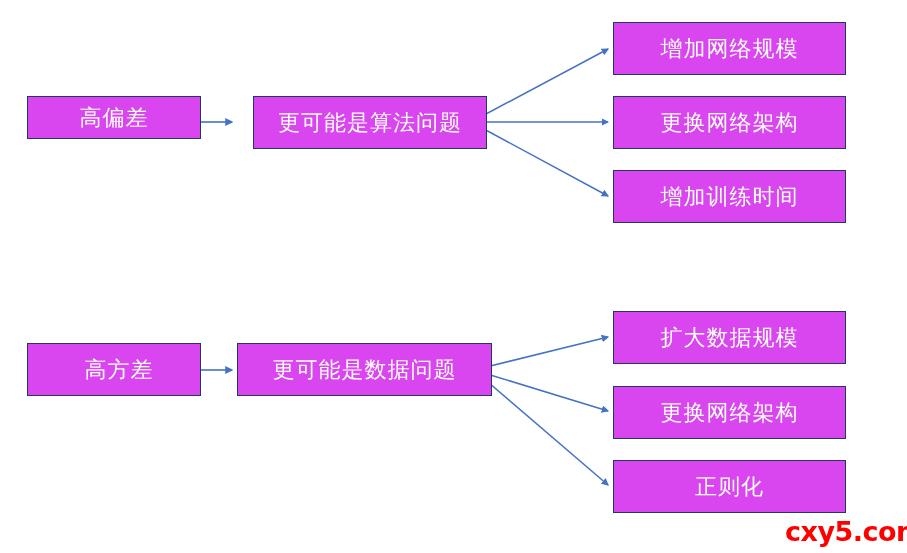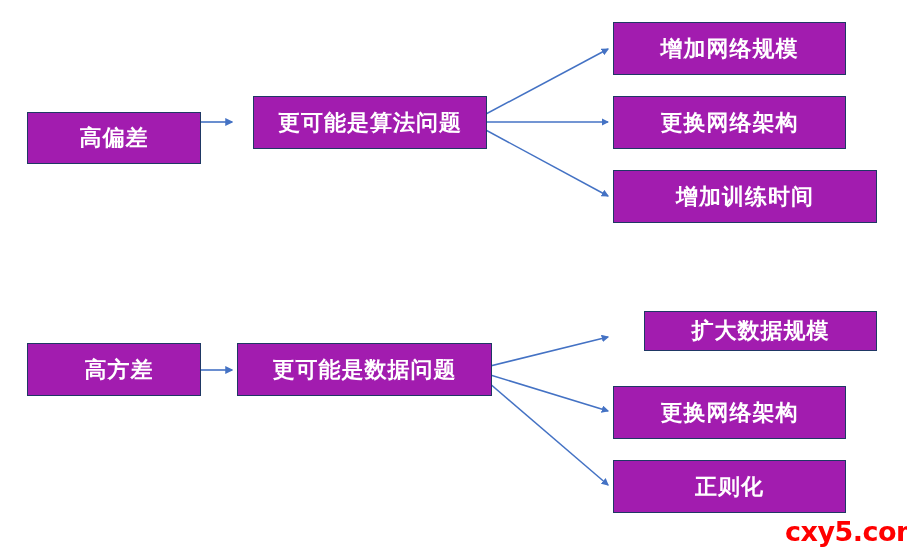--- a/index.html
+++ b/index.html
@@ -25,31 +25,31 @@
     position: absolute;
     left: 0;
     top: 0;
     width: 907px;
     height: 553px;
     pointer-events: none;
   }
   .node {
     position: absolute;
     box-sizing: border-box;
-    background: #a21caf;
+    background: #d946ef;
     border: 1px solid #1F3864;
     color: #FFFFFF;
     display: flex;
     align-items: center;
     justify-content: center;
     font-size: 22px;
     line-height: 1;
     letter-spacing: 1px;
     white-space: nowrap;
-    font-weight: 700;
+    font-weight: 400;
     text-align: right;
   }
   .watermark {
     position: absolute;
     color: #FF0000;
     font-family: "DejaVu Sans", sans-serif;
     font-weight: bold;
     font-size: 27px;
     letter-spacing: -0.5px;
     line-height: 1;
@@ -74,35 +74,35 @@
     <line x1="471" y1="122" x2="608" y2="122" stroke="#4472C4" stroke-width="1.5" marker-end="url(#arrowhead)"></line>
     <line x1="471" y1="122" x2="608" y2="196" stroke="#4472C4" stroke-width="1.5" marker-end="url(#arrowhead)"></line>
 
     <line x1="201" y1="370" x2="232" y2="370" stroke="#4472C4" stroke-width="1.6" marker-end="url(#arrowhead)"></line>
 
     <line x1="474" y1="370" x2="608" y2="337" stroke="#4472C4" stroke-width="1.5" marker-end="url(#arrowhead)"></line>
     <line x1="474" y1="370" x2="608" y2="411" stroke="#4472C4" stroke-width="1.5" marker-end="url(#arrowhead)"></line>
     <line x1="474" y1="370" x2="608" y2="485" stroke="#4472C4" stroke-width="1.5" marker-end="url(#arrowhead)"></line>
   </svg>
 
-  <div class="node" style="left:27px; top:112px; width:174px; height:52px;">高偏差</div>
+  <div class="node" style="left:27px; top:96px; width:174px; height:43px;">高偏差</div>
 
   <div class="node" style="left:237px; top:96px; width:234px; height:53px;margin-left:16px;">更可能是算法问题</div>
 
   <div class="node" style="left:613px; top:22px; width:233px; height:53px;">增加网络规模</div>
 
   <div class="node" style="left:613px; top:96px; width:233px; height:53px;">更换网络架构</div>
 
-  <div class="node" style="left:613px; top:170px; width:264px; height:53px;">增加训练时间</div>
+  <div class="node" style="left:613px; top:170px; width:233px; height:53px;">增加训练时间</div>
 
   <div class="node" style="left:27px; top:343px; width:174px; height:53px;padding-left:10px;">高方差</div>
 
   <div class="node" style="left:237px; top:343px; width:255px; height:53px;">更可能是数据问题</div>
 
-  <div class="node" style="left:613px; top:311px; width:233px; height:40px;margin-left:31px;">扩大数据规模</div>
+  <div class="node" style="left:613px; top:311px; width:233px; height:53px;">扩大数据规模</div>
 
   <div class="node" style="left:613px; top:386px; width:233px; height:53px;">更换网络架构</div>
 
   <div class="node" style="left:613px; top:460px; width:233px; height:53px;">正则化</div>
 
   <div class="watermark" style="left:785px; top:518px;">cxy5.com</div>
 
 </div>
 
 </body></html>

